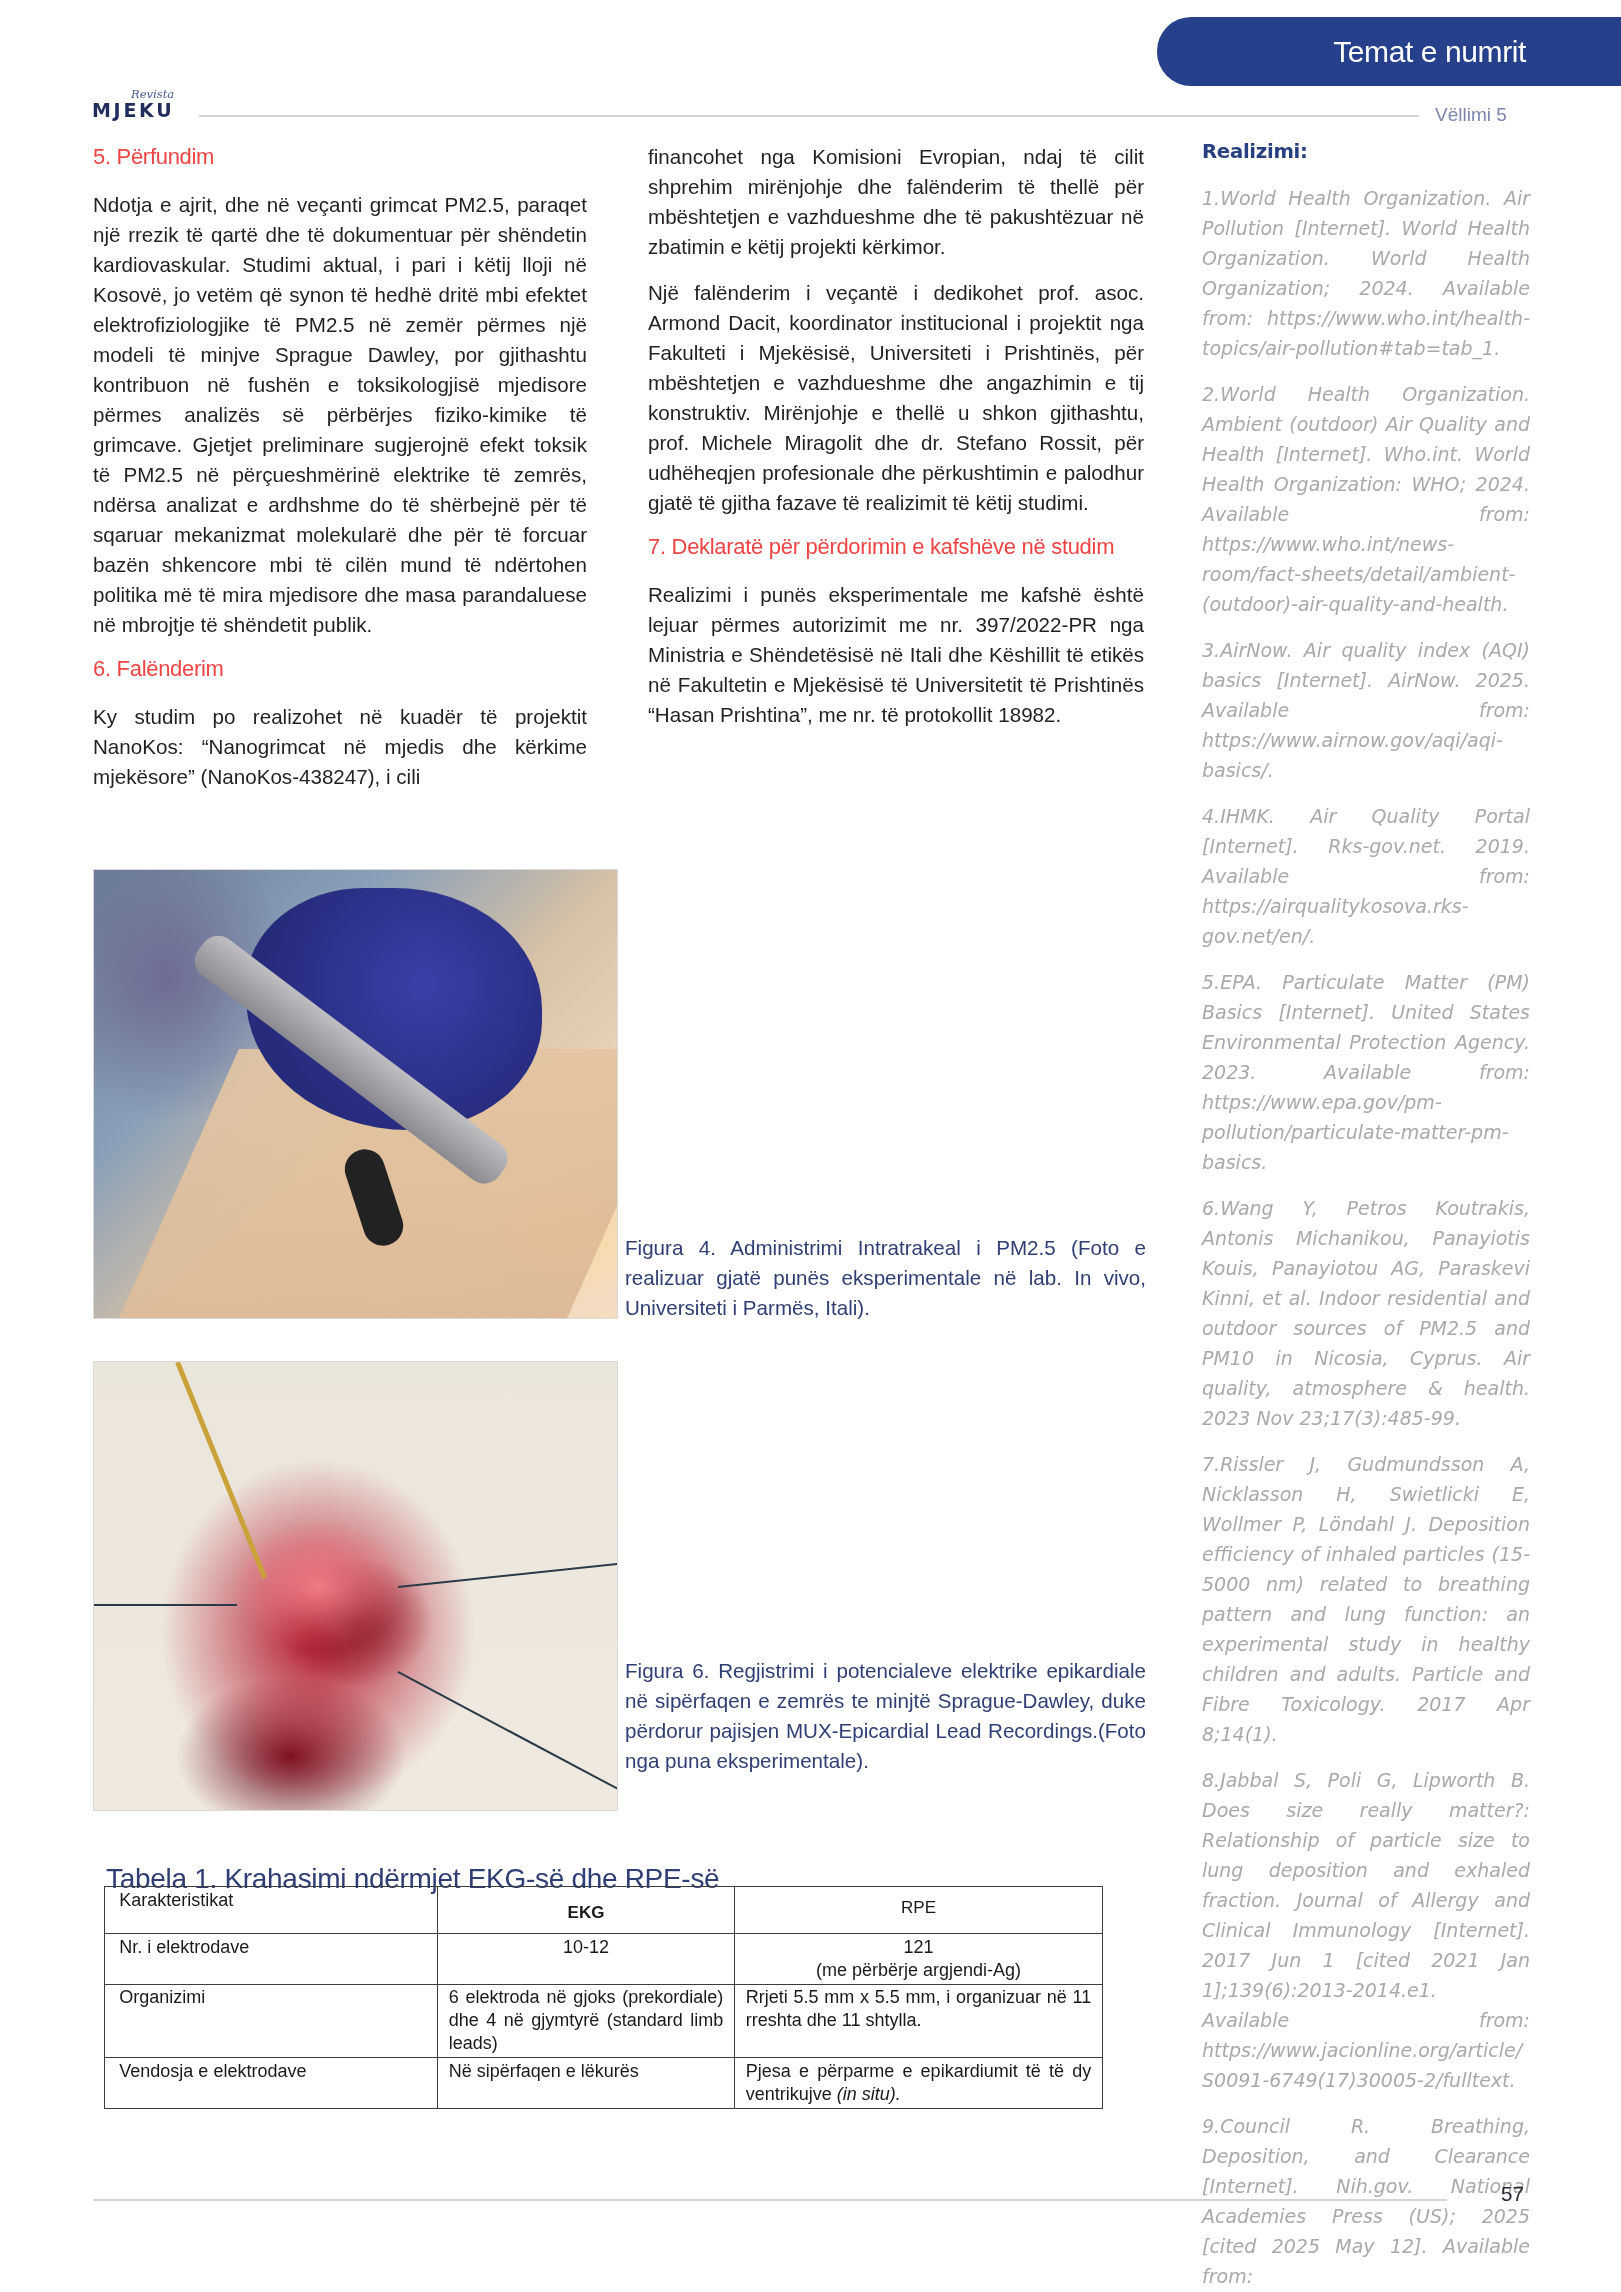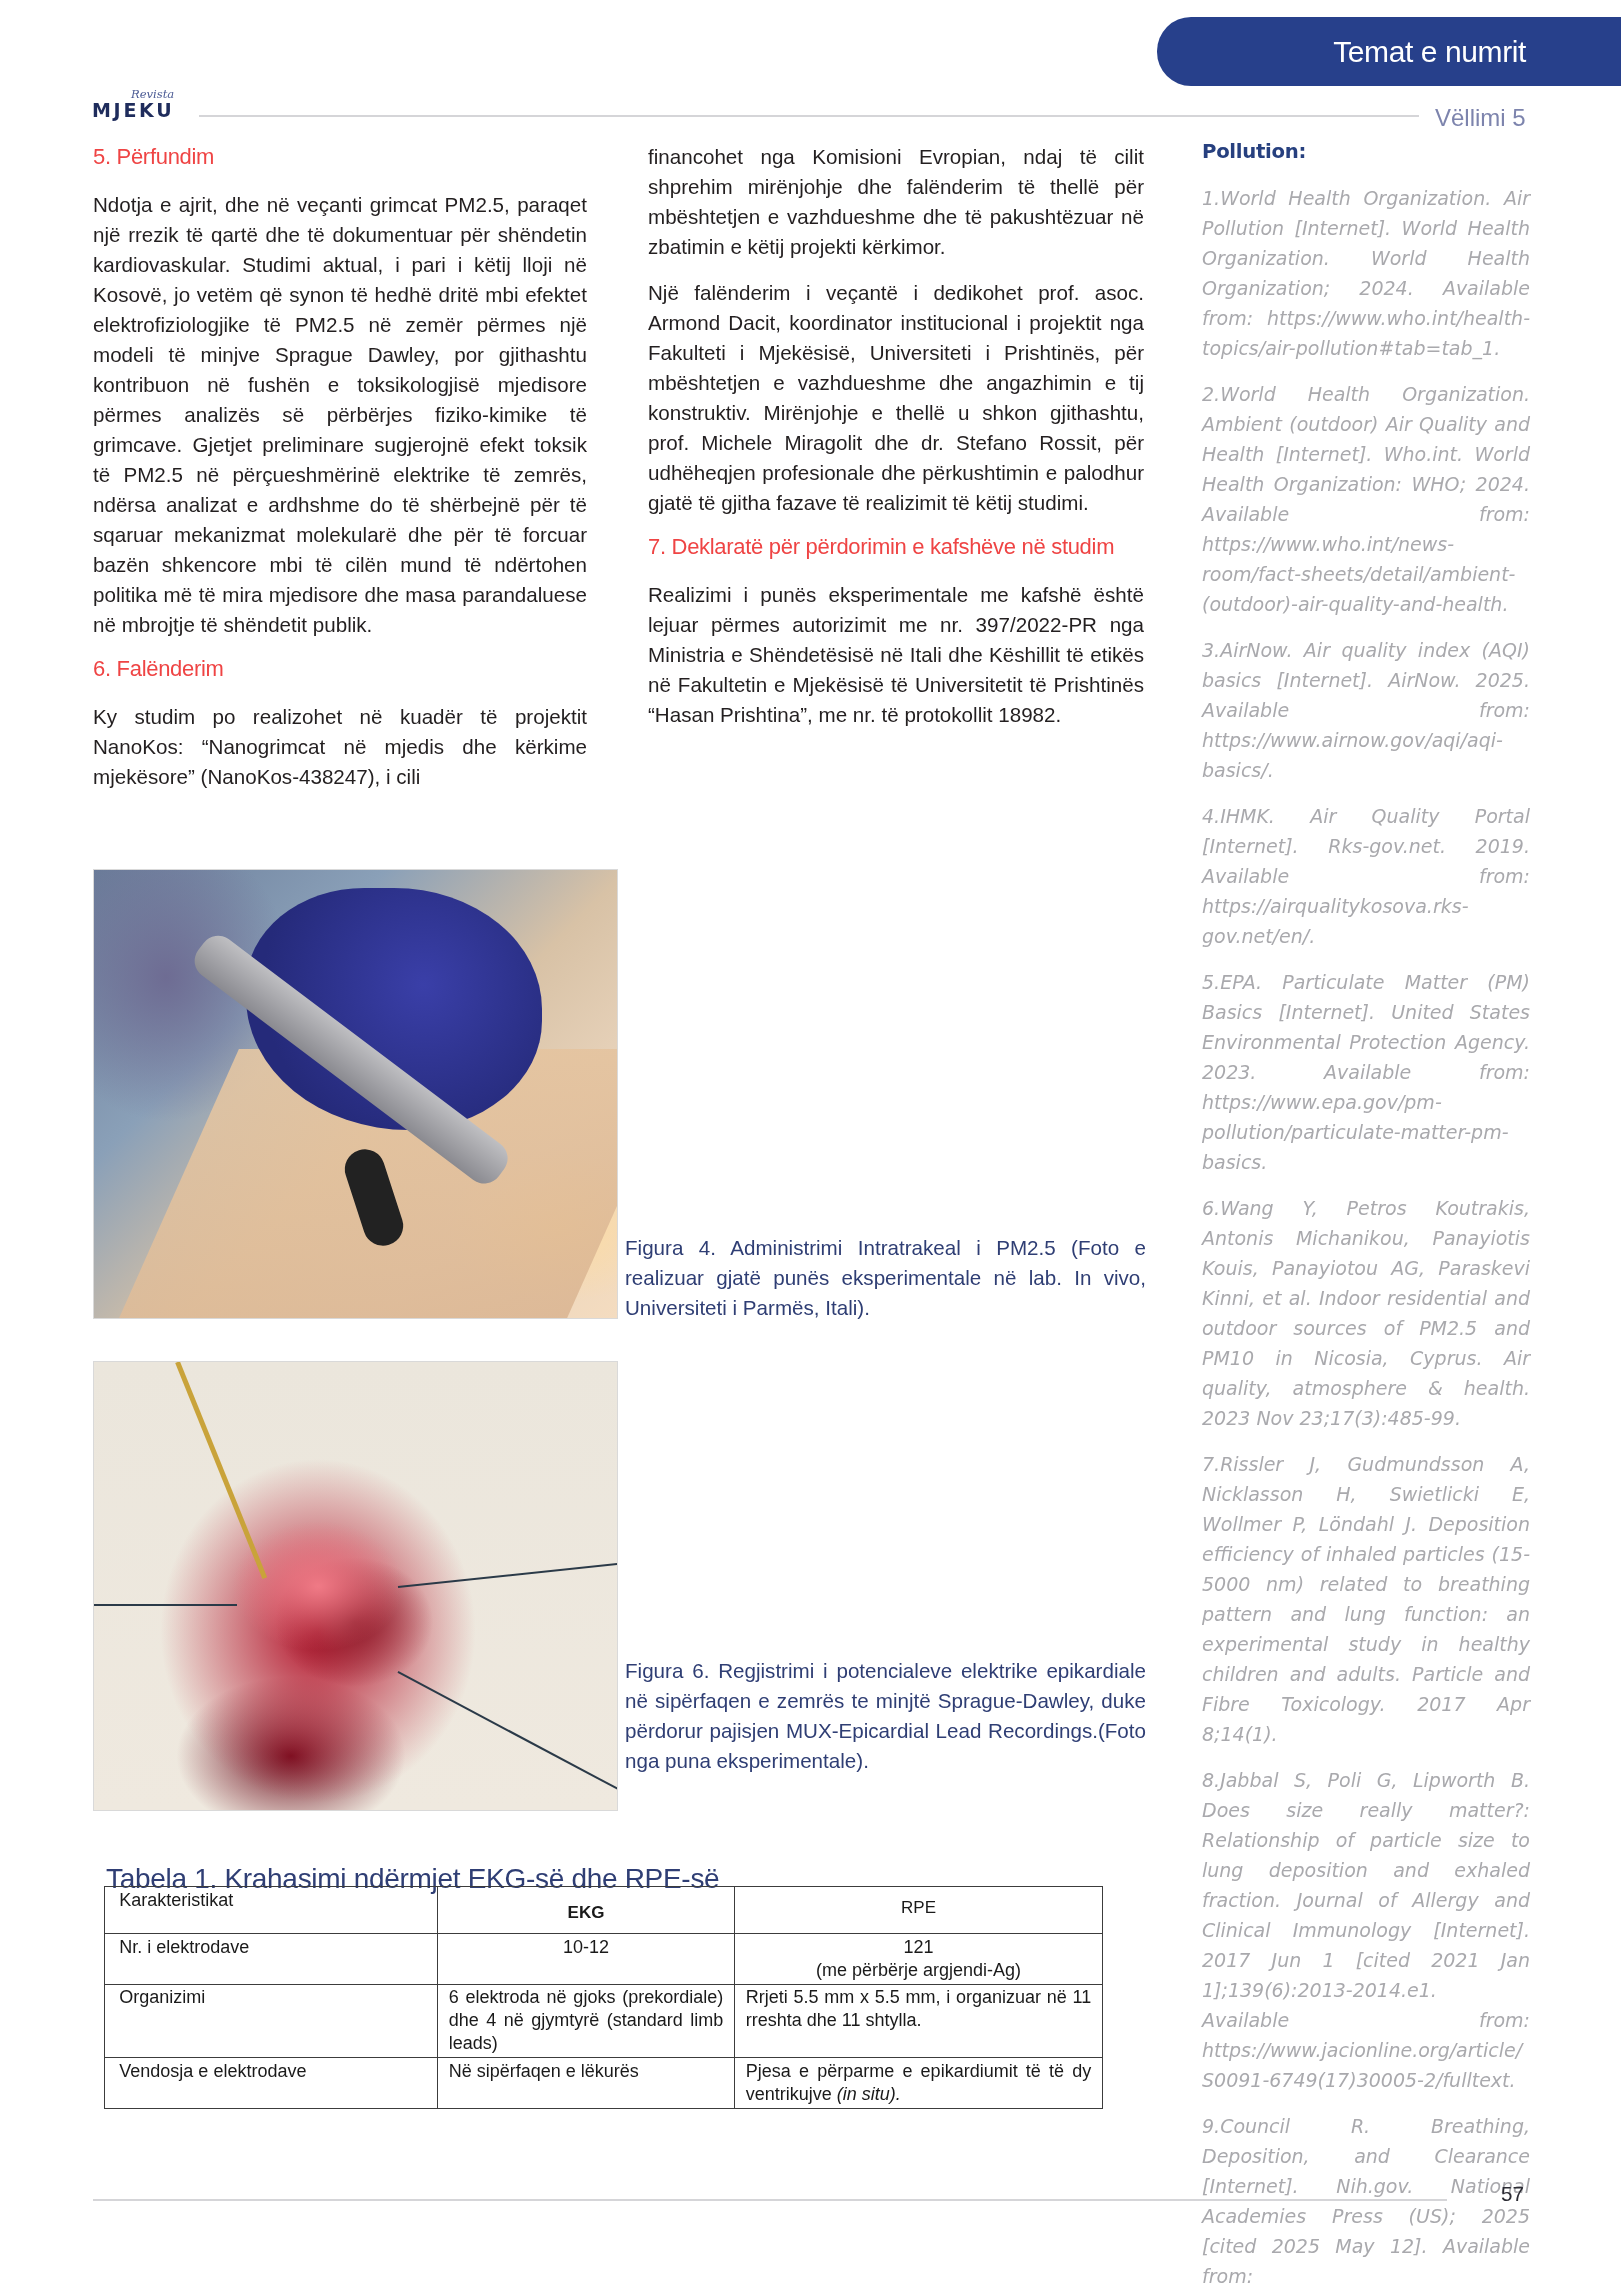--- a/index.html
+++ b/index.html
@@ -9,21 +9,21 @@
   .header-tab {
     position: absolute; left: 1157px; top: 17px; width: 466px; height: 69px;
     background: #27408b; border-radius: 34px 0 0 34px;
     color: #ffffff; font-size: 30px; display: flex; align-items: center; justify-content: flex-end;
     padding-right: 97px; letter-spacing: -0.4px;
   }
   .logo { position: absolute; left: 92px; top: 88px; text-align: right; }
   .logo .revista { font-family: "DejaVu Serif", serif; font-style: italic; font-size: 11.6px; color: #4a5a94; line-height: 12.5px; }
   .logo .mjeku { font-family: "DejaVu Sans", sans-serif; font-weight: bold; font-size: 19px; color: #1f2c5c; letter-spacing: 2.7px; line-height: 19.7px; }
   .header-rule { position: absolute; left: 199px; top: 115px; width: 1220px; height: 1.8px; background: #d5d5d8; }
-  .volume { position: absolute; left: 1435px; top: 104px; font-size: 24px; color: #7d84ad; text-align: center; }
+  .volume { position: absolute; left: 1435px; top: 104px; font-size: 19px; color: #7d84ad; text-align: center; }
 
   .col { position: absolute; font-size: 20.6px; line-height: 30px; text-align: justify; }
   .col p { margin-bottom: 14.3px; }
   .col h2 { font-weight: normal; font-size: 22px; color: #ef4444; line-height: 30px; margin-bottom: 18px; letter-spacing: -0.3px; }
   .col1 { left: 93px; top: 142px; width: 494px; }
   .col2 { left: 648px; top: 142px; width: 496px; }
   .col2 p.first { margin-bottom: 16px; }
 
   .refs { position: absolute; left: 1202px; top: 140px; width: 328px; }
   .refs h3 { font-family: "DejaVu Sans", sans-serif; font-weight: bold; font-size: 19.7px; color: #27407f; margin-bottom: 19.7px; letter-spacing: -0.3px; }
@@ -137,21 +137,21 @@
   </tr>
   <tr>
     <td class="c1">Vendosja e elektrodave</td>
     <td class="c2" style="text-align:left;">Në sipërfaqen e lëkurës</td>
     <td class="c3"><span>Pjesa e përparme e epikardiumit të të dy ventrikujve</span> <span class="em">(in situ).</span></td>
   </tr>
 </tbody>
   </table>
 
 <div class="refs">
-  <h3>Pollution:</h3>
+  <h3>Realizimi:</h3>
   <div class="ref">1.World Health Organization. Air Pollution [Internet]. World Health Organization. World Health Organization; 2024. Available from: https://www.who.int/health-topics/air-pollution#tab=tab_1.</div>
   <div class="ref">2.World Health Organization. Ambient (outdoor) Air Quality and Health [Internet]. Who.int. World Health Organization: WHO; 2024. Available from: https://www.who.int/news-room/fact-sheets/detail/ambient-(outdoor)-air-quality-and-health.</div>
   <div class="ref">3.AirNow. Air quality index (AQI) basics [Internet]. AirNow. 2025. Available from: https://www.airnow.gov/aqi/aqi-basics/.</div>
   <div class="ref">4.IHMK. Air Quality Portal [Internet]. Rks-gov.net. 2019. Available from: https://airqualitykosova.rks-gov.net/en/.</div>
   <div class="ref">5.EPA. Particulate Matter (PM) Basics [Internet]. United States Environmental Protection Agency. 2023. Available from: https://www.epa.gov/pm-pollution/particulate-matter-pm-basics.</div>
   <div class="ref">6.Wang Y, Petros Koutrakis, Antonis Michanikou, Panayiotis Kouis, Panayiotou AG, Paraskevi Kinni, et al. Indoor residential and outdoor sources of PM2.5 and PM10 in Nicosia, Cyprus. Air quality, atmosphere &amp; health. 2023 Nov 23;17(3):485-99.</div>
   <div class="ref">7.Rissler J, Gudmundsson A, Nicklasson H, Swietlicki E, Wollmer P, Löndahl J. Deposition efficiency of inhaled particles (15-5000 nm) related to breathing pattern and lung function: an experimental study in healthy children and adults. Particle and Fibre Toxicology. 2017 Apr 8;14(1).</div>
   <div class="ref">8.Jabbal S, Poli G, Lipworth B. Does size really matter?: Relationship of particle size to lung deposition and exhaled fraction. Journal of Allergy and Clinical Immunology [Internet]. 2017 Jun 1 [cited 2021 Jan 1];139(6):2013-2014.e1. Available from: https://www.jacionline.org/article/S0091-6749(17)30005-2/fulltext.</div>
   <div class="ref">9.Council R. Breathing, Deposition, and Clearance [Internet]. Nih.gov. National Academies Press (US); 2025 [cited 2025 May 12]. Available from: https://www.ncbi.nlm.nih.gov/books/NBK234222/?utm_source=chatgpt.com.</div>
 </div>

